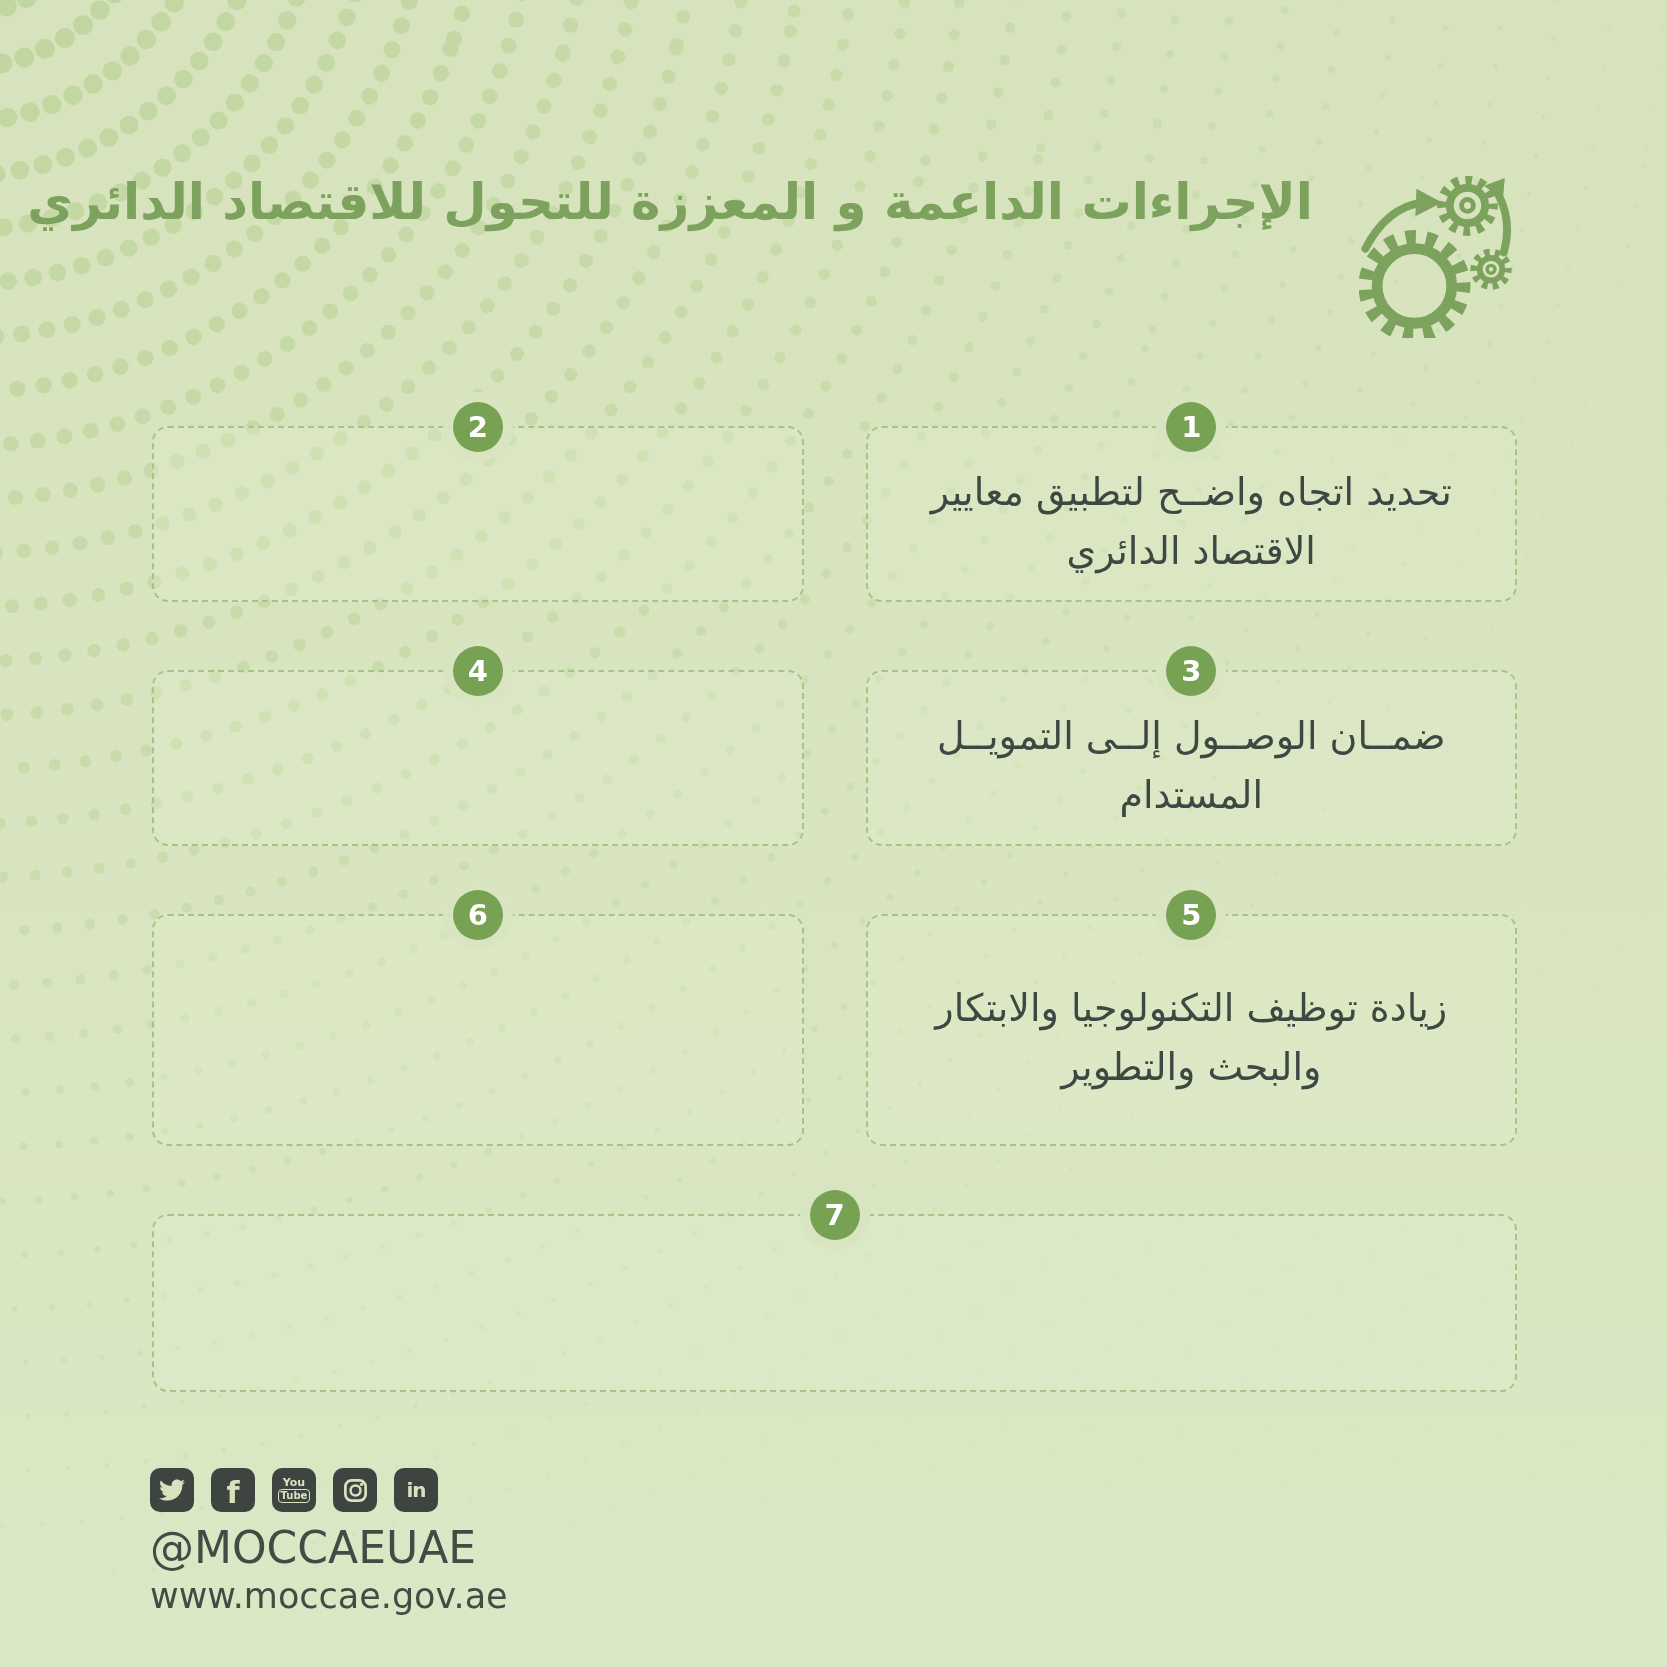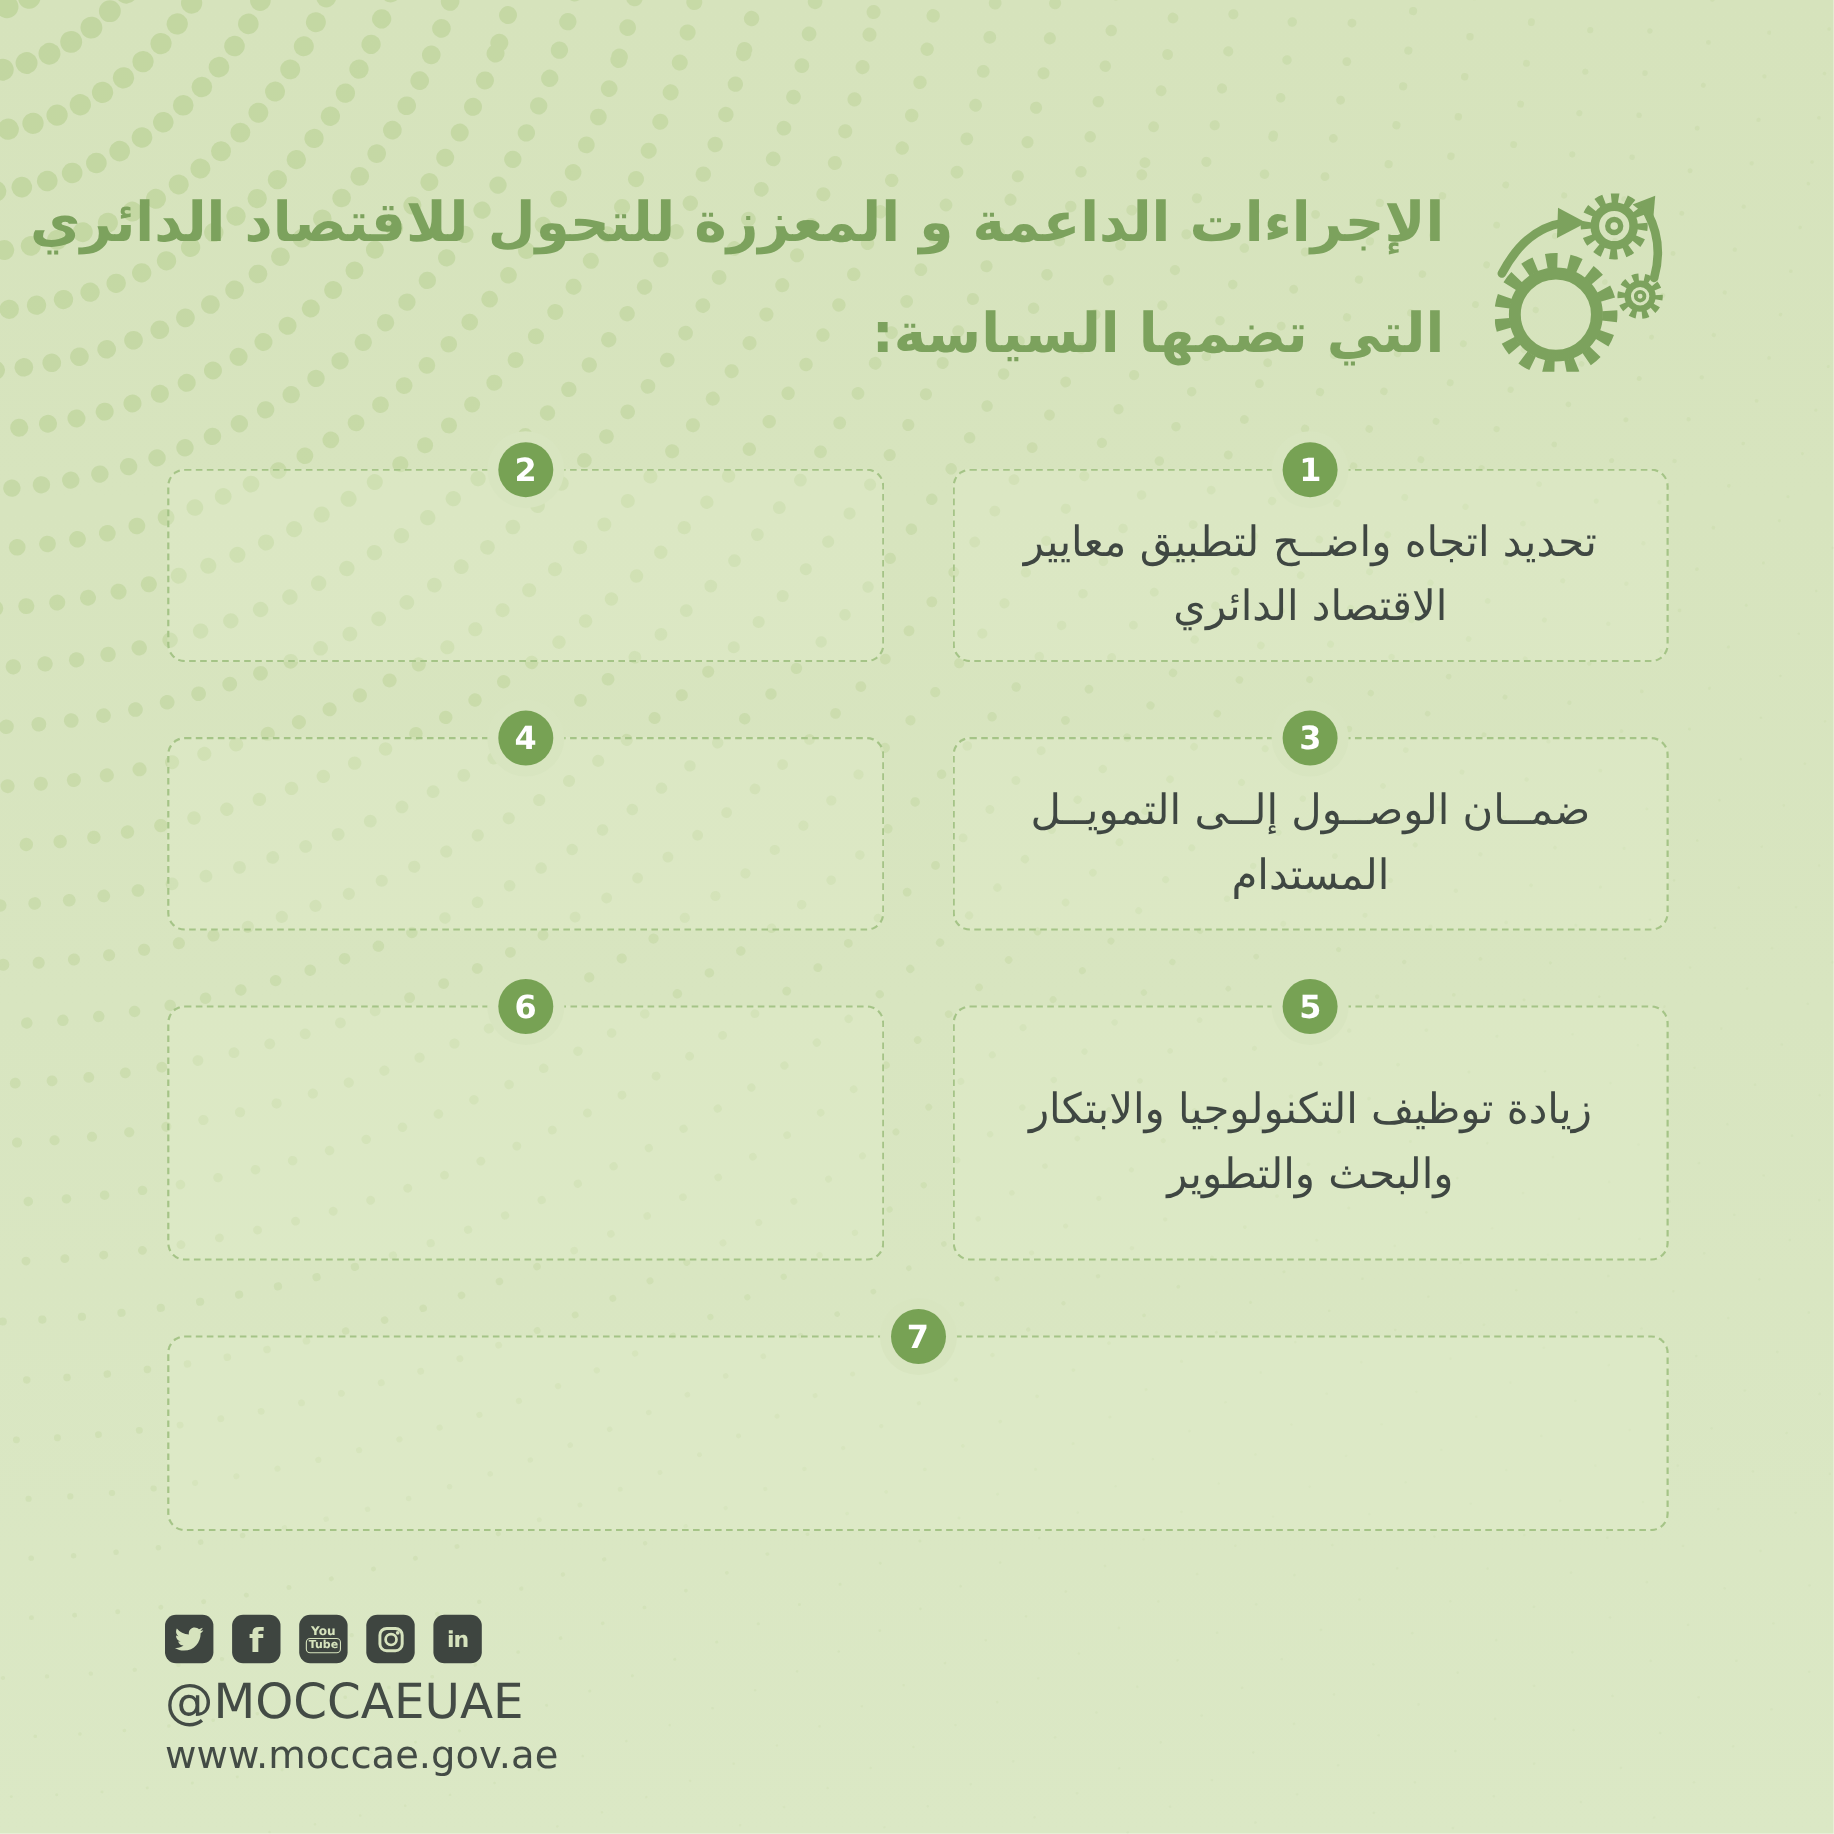--- a/index.html
+++ b/index.html
@@ -21,21 +21,21 @@
     gap:46px;
     padding:164px 150px 0 150px;
   }
   .gear-wrap{flex:0 0 auto;margin-top:12px;}
   h1{
     flex:1 1 auto;
     margin:6px 0 0 0;
     font-size:50px;
     font-weight:bold;
     color:#7ca25d;
-    text-align:right;
+    text-align:left;
     line-height:1.3;
   }
   h1 .t1,h1 .t2{display:block;white-space:nowrap;}
   h1 .t2{margin-top:36px;}
 
   
   .grid{
     display:grid;
     grid-template-columns:1fr 1fr;
     grid-template-rows:176px 176px 232px 178px;
@@ -182,21 +182,20 @@
           <circle cx="110" cy="30" r="18" stroke-width="8"></circle>
           <circle cx="110" cy="30" r="6" stroke-width="5"></circle>
 
           <circle cx="134" cy="95" r="17" stroke-width="8" stroke-dasharray="5.4 5.29" stroke-dashoffset="2"></circle>
           <circle cx="134" cy="95" r="11.5" stroke-width="6"></circle>
           <circle cx="134" cy="95" r="4" stroke-width="3.5"></circle>
         </svg>
       </div>
       <h1>
         <span class="t1">الإجراءات الداعمة و المعززة للتحول للاقتصاد الدائري</span>
-        <span class="t2">التي تضمها السياسة:</span>
       </h1>
     </header>
 
     <main class="grid">
       <section class="action-box">
         <span class="badge">1</span>
         <p class="action-text">تحديد اتجاه واضــح لتطبيق معايير الاقتصاد الدائري</p>
       </section>
       <section class="action-box">
         <span class="badge">2</span>

